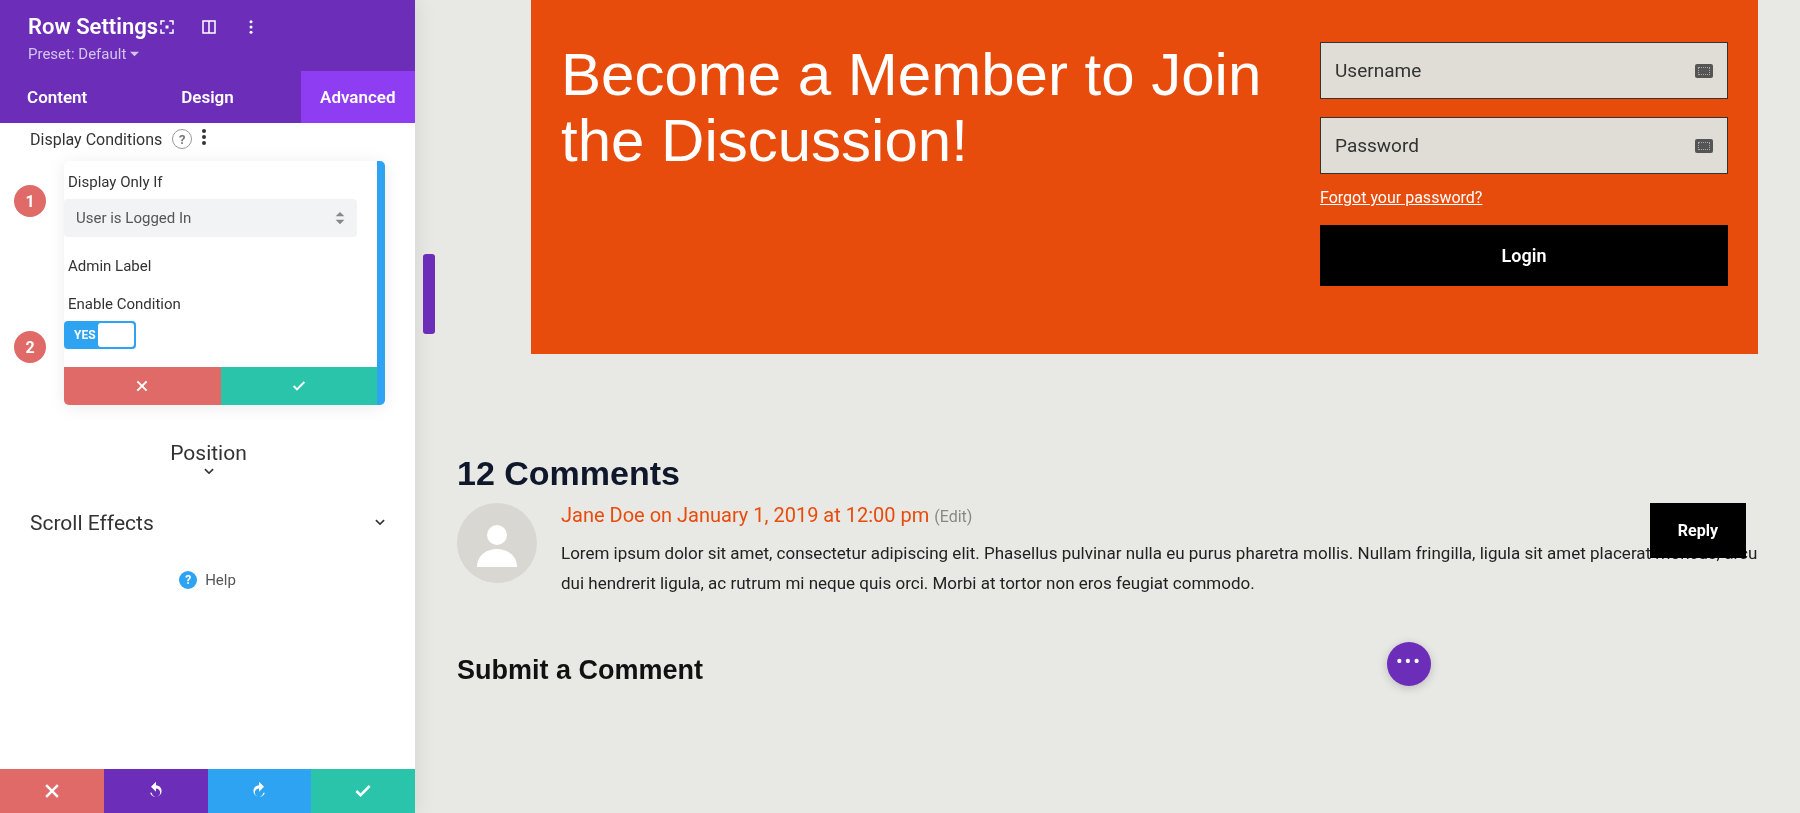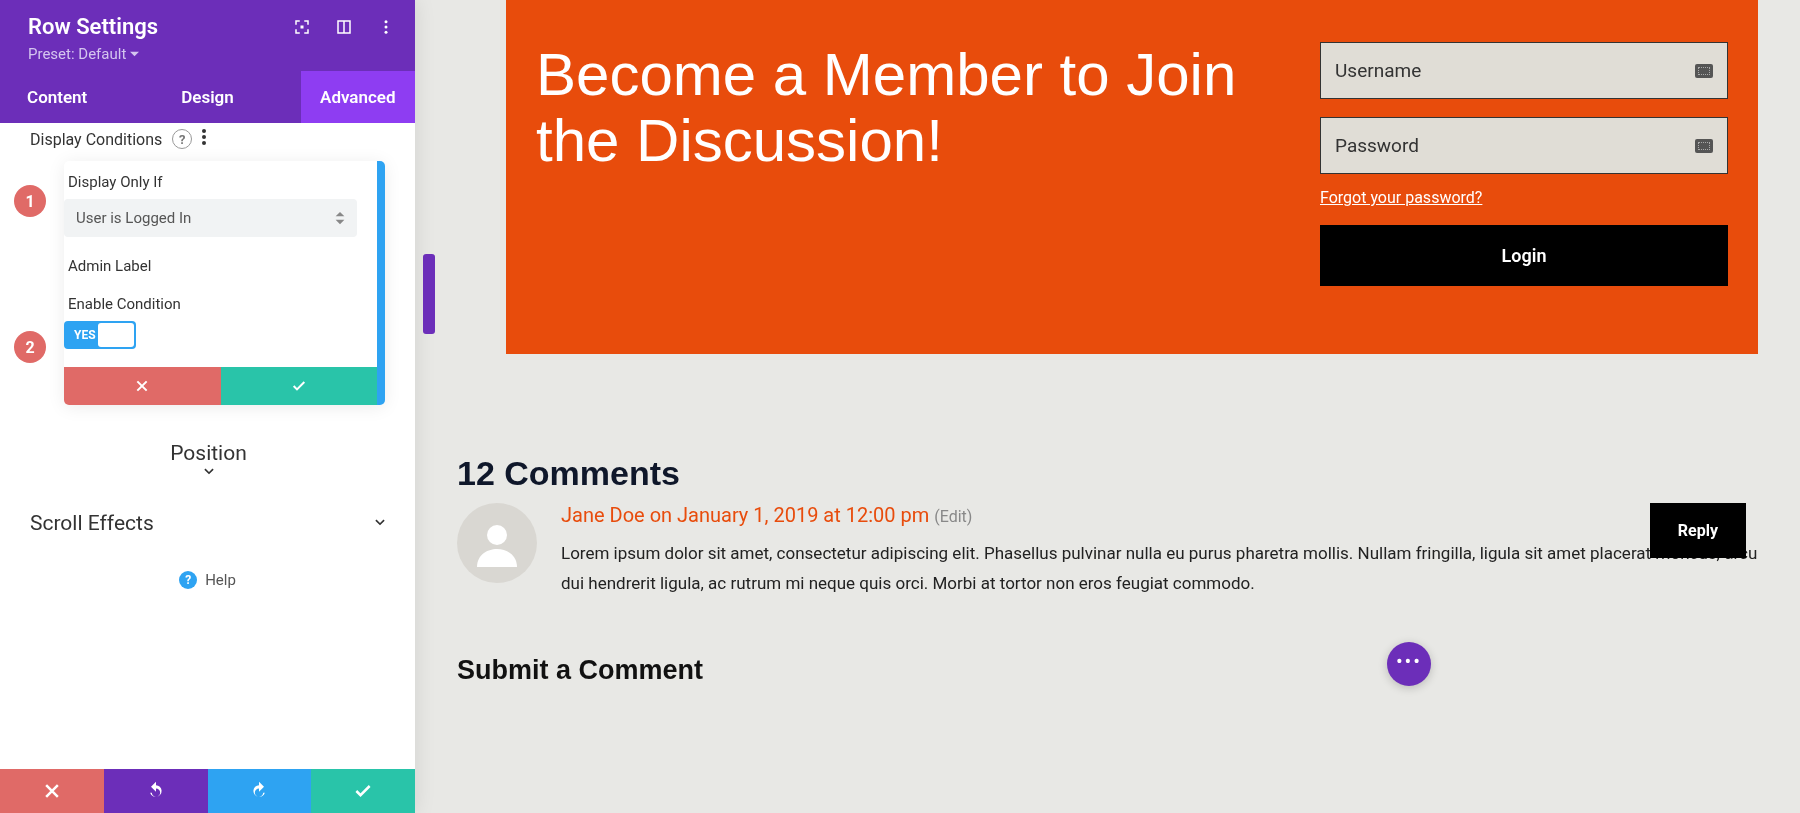--- a/index.html
+++ b/index.html
@@ -1,21 +1,21 @@
 <!DOCTYPE html>
 <html><head>
 <meta charset="utf-8">
 <style>
 * { box-sizing: border-box; margin: 0; padding: 0; }
 body { font-family: -apple-system, BlinkMacSystemFont, "Segoe UI", Roboto, Helvetica, Arial, sans-serif; background: #e8e8e5; width: 1800px; height: 813px; overflow: hidden; position: relative; }
 
 .sidebar { position: absolute; left: 0; top: 0; width: 415px; height: 813px; background: #fff; box-shadow: 0 0 20px rgba(0,0,0,0.1); }
 
 .sb-header { background: #6c2eb9; color: #fff; padding: 14px 20px 8px 28px; display: flex; flex-direction: column; }
-.sb-header-row { display: flex; align-items: center; justify-content: space-between; }
+.sb-header-row { display: flex; align-items: center; }
 .sb-title { font-size: 22px; font-weight: 600; }
 .sb-header-icons { display: flex; gap: 24px; align-items: center; }
 .sb-header-icons svg { width: 18px; height: 18px; fill: #fff; cursor: pointer; }
 .sb-preset { font-size: 15px; color: #d4c5ef; margin-top: 6px; display: flex; align-items: center; gap: 4px; cursor: pointer; }
 .sb-preset svg { width: 9px; height: 9px; fill: #d4c5ef; }
 
 .sb-tabs { display: flex; background: #6c2eb9; gap: 36px; }
 .sb-tab { flex: 1; text-align: center; padding: 16px 0; color: #fff; font-size: 17px; font-weight: 600; cursor: pointer; }
 .sb-tab.active { background: #8e3df2; }
 
@@ -61,21 +61,21 @@
 .sb-footer .fb { flex: 1; display: flex; align-items: center; justify-content: center; cursor: pointer; }
 .sb-footer .fb svg { width: 20px; height: 20px; fill: #fff; }
 .fb.red { background: #e06a67; }
 .fb.purple { background: #6c2eb9; }
 .fb.blue { background: #2ea3f2; }
 .fb.green { background: #29c4a9; }
 
 .preview { position: absolute; left: 415px; top: 0; right: 0; height: 100%; overflow: hidden; }
 .preview-selbar { position: absolute; left: 8px; top: 254px; width: 12px; height: 80px; background: #6c2eb9; border-radius: 3px; }
 
-.hero { background: #e84c0c; margin: 0 42px 0 91px; padding: 42px 30px 68px 30px; display: flex; gap: 40px; }
+.hero { background: #e84c0c; margin: 0 42px 0 116px; padding: 42px 30px 68px 30px; display: flex; gap: 40px; }
 .hero-left { flex: 1; }
 .hero-title { color: #fff; font-size: 60px; font-weight: 400; line-height: 1.1; font-family: Arial, sans-serif; }
 .hero-right { width: 408px; display: flex; flex-direction: column; gap: 18px; }
 .hero-input { background: #e0ddd6; border: 1px solid #333; padding: 16px 14px; display: flex; align-items: center; justify-content: space-between; }
 .hero-input span { color: #333; font-size: 19px; }
 .key-icn { width: 18px; height: 14px; background: #555; border-radius: 2px; position: relative; }
 .key-icn:before { content: ""; position: absolute; inset: 3px; border: 1px dotted #aaa; }
 .hero-link { color: #fff; text-decoration: underline; font-size: 16px; cursor: pointer; margin-top: -4px; }
 .hero-btn { background: #000; color: #fff; text-align: center; padding: 20px 0; font-size: 18px; font-weight: 600; cursor: pointer; }
 

